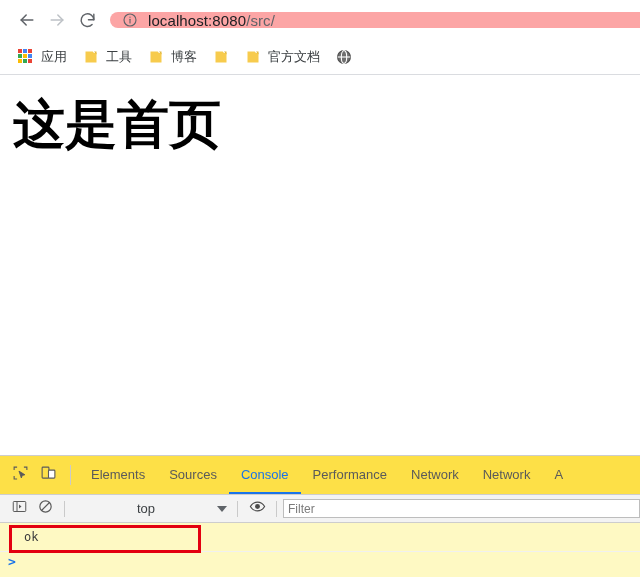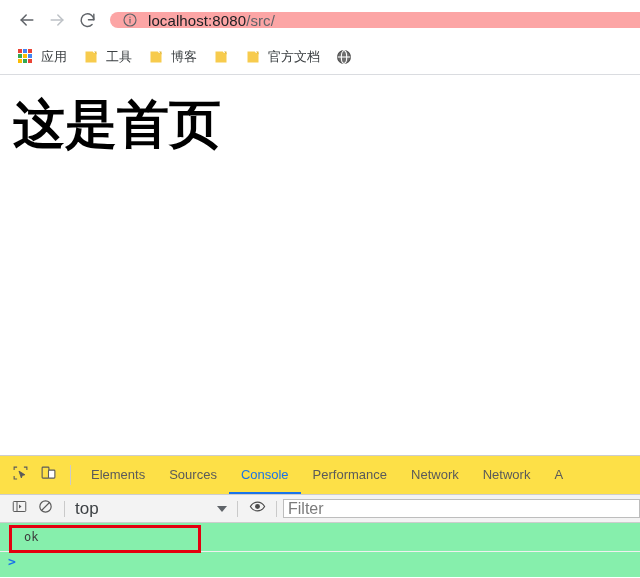--- a/index.html
+++ b/index.html
@@ -207,50 +207,51 @@
   .ctx-select {
     display: flex;
     align-items: center;
     flex: none;
     width: 152px;
     height: 20px;
     padding: 0 4px;
     cursor: pointer;
   }
   .ctx-select .ctx-label {
-    font-size: 17px;
+    font-size: 13px;
     color: #3c4043;
     flex: 1;
+    text-align: center;
   }
   .ctx-select .caret {
     width: 0; height: 0;
     border-left: 5px solid transparent;
     border-right: 5px solid transparent;
     border-top: 6px solid #5f6368;
     flex: none;
   }
   .filter-input {
     flex: 1;
     height: 19px;
     background: #ffffff;
     border: 1px solid #bdbdbd;
-    font-size: 16px;
+    font-size: 12px;
     color: #3c4043;
     padding: 4px 4px;
     box-sizing: border-box;
     display: flex;
     align-items: center;
     cursor: text;
     min-width: 0;
   }
   .filter-input .ph { color: #7b7b7b; }
 
   .console-body {
     flex: 1;
-    background: #86efac;
+    background: #fef9c3;
     position: relative;
     overflow: hidden;
   }
   .console-row {
     height: 29px;
     display: flex;
     align-items: center;
     border-bottom: 1px solid #f0f0f0;
     padding-left: 24px;
     box-sizing: border-box;

